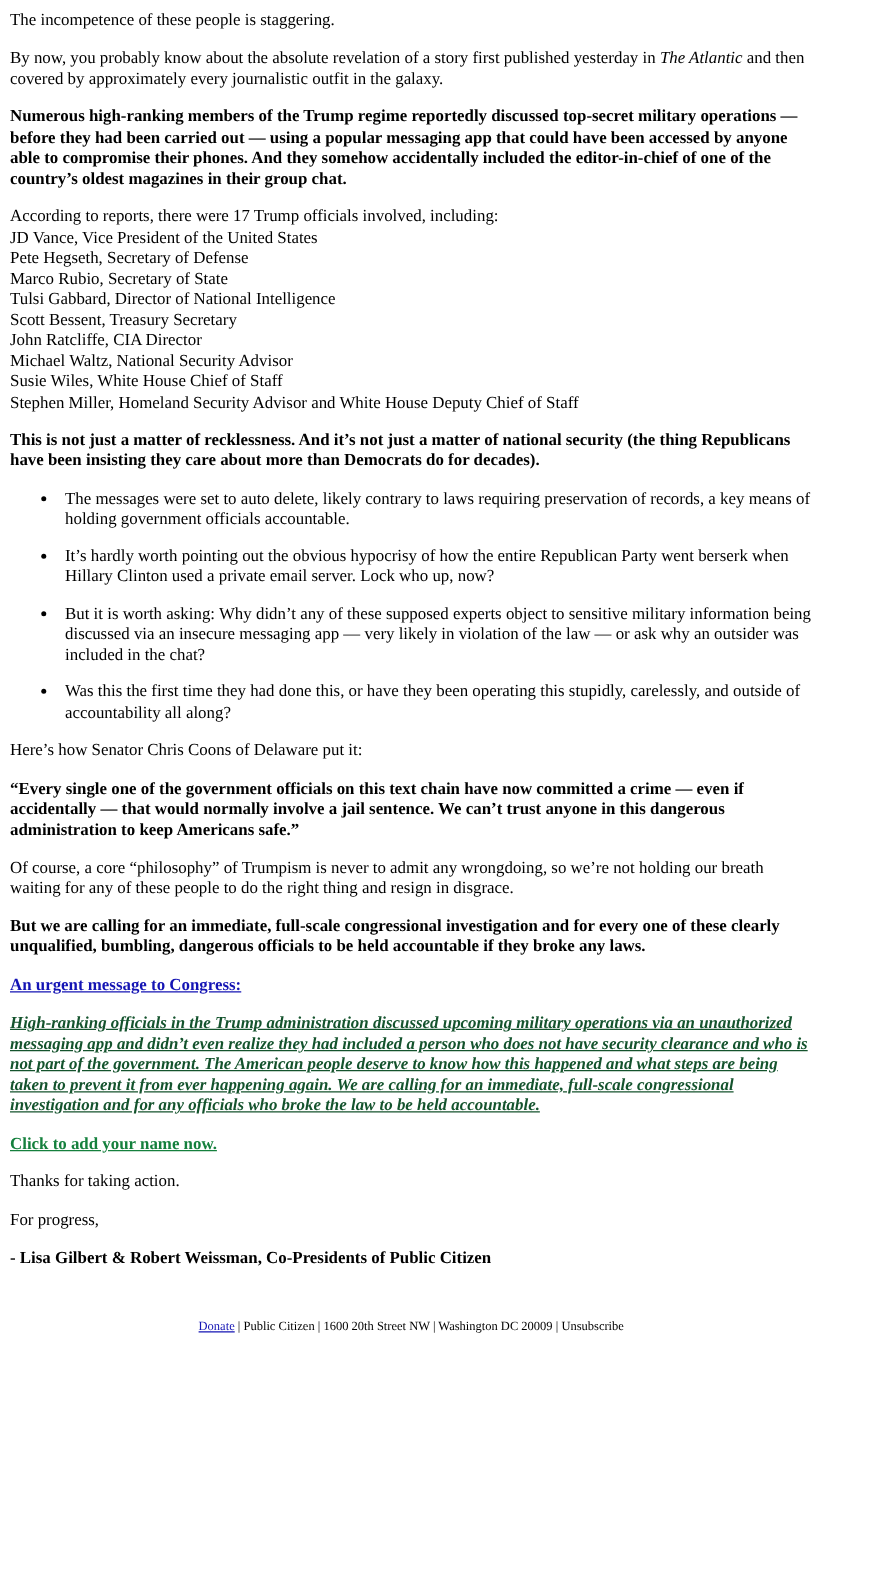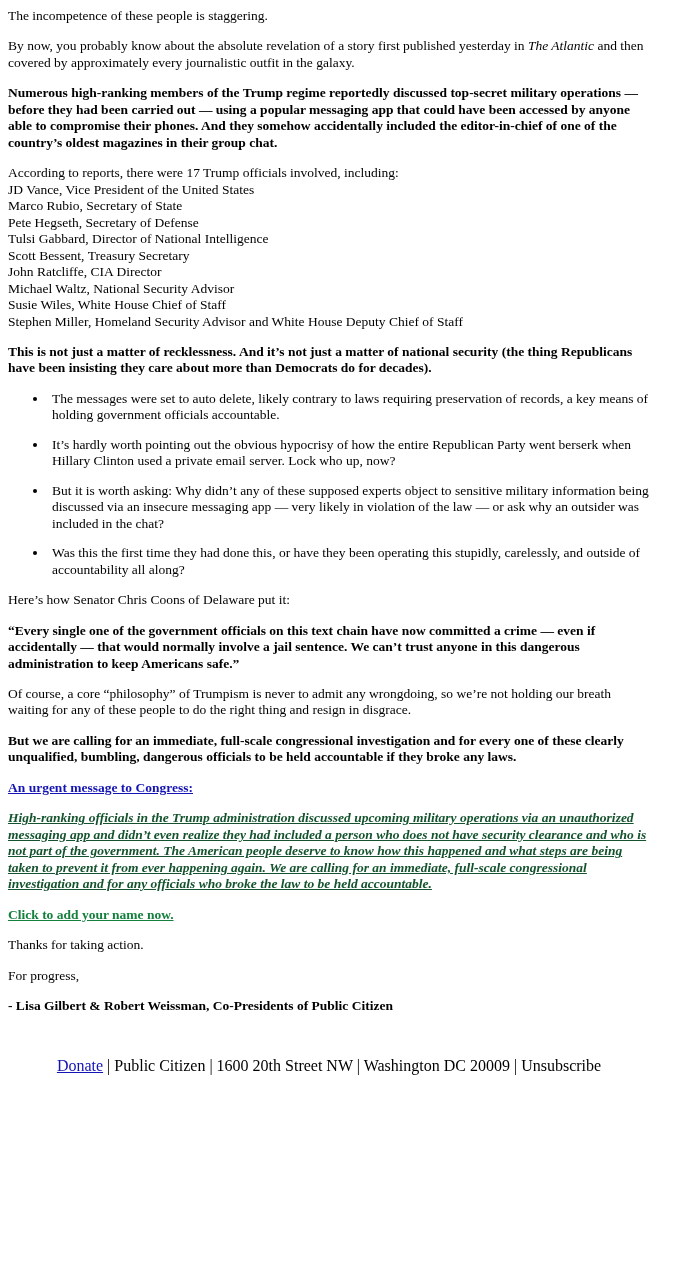--- a/index.html
+++ b/index.html
@@ -76,21 +76,21 @@
     text-decoration: underline;
     font-weight: bold;
   }
   .signature {
     margin: 0;
     font-weight: bold;
   }
   .footer {
     text-align: center;
     margin-top: 41px;
-    font-size: 16px;
+    font-size: 10px;
   }
   .footer a {
     color: #1414b4;
     text-decoration: underline;
   }
   .footer .sep {
     color: #000000;
   }
   em { font-style: italic; }
 </style>
@@ -101,22 +101,22 @@
 
   <p>The incompetence of these people is staggering.</p>
 
   <p><span>By now, you probably know about the absolute revelation of a story first published yesterday in </span><em>The Atlantic</em><span> and then covered by approximately every journalistic outfit in the galaxy.</span></p>
 
   <p class="bold-para">Numerous high-ranking members of the Trump regime reportedly discussed top-secret military operations — before they had been carried out — using a popular messaging app that could have been accessed by anyone able to compromise their phones. And they somehow accidentally included the editor-in-chief of one of the country’s oldest magazines in their group chat.</p>
 
   <div class="list-lines">
     <div>According to reports, there were 17 Trump officials involved, including:</div>
     <div>JD Vance, Vice President of the United States</div>
+    <div>Pete Hegseth, Secretary of Defense</div>
     <div>Marco Rubio, Secretary of State</div>
-    <div>Pete Hegseth, Secretary of Defense</div>
     <div>Tulsi Gabbard, Director of National Intelligence</div>
     <div>Scott Bessent, Treasury Secretary</div>
     <div>John Ratcliffe, CIA Director</div>
     <div>Michael Waltz, National Security Advisor</div>
     <div>Susie Wiles, White House Chief of Staff</div>
     <div>Stephen Miller, Homeland Security Advisor and White House Deputy Chief of Staff</div>
   </div>
 
 
   <p class="bold-para">This is not just a matter of recklessness. And it’s not just a matter of national security (the thing Republicans have been insisting they care about more than Democrats do for decades).</p>

